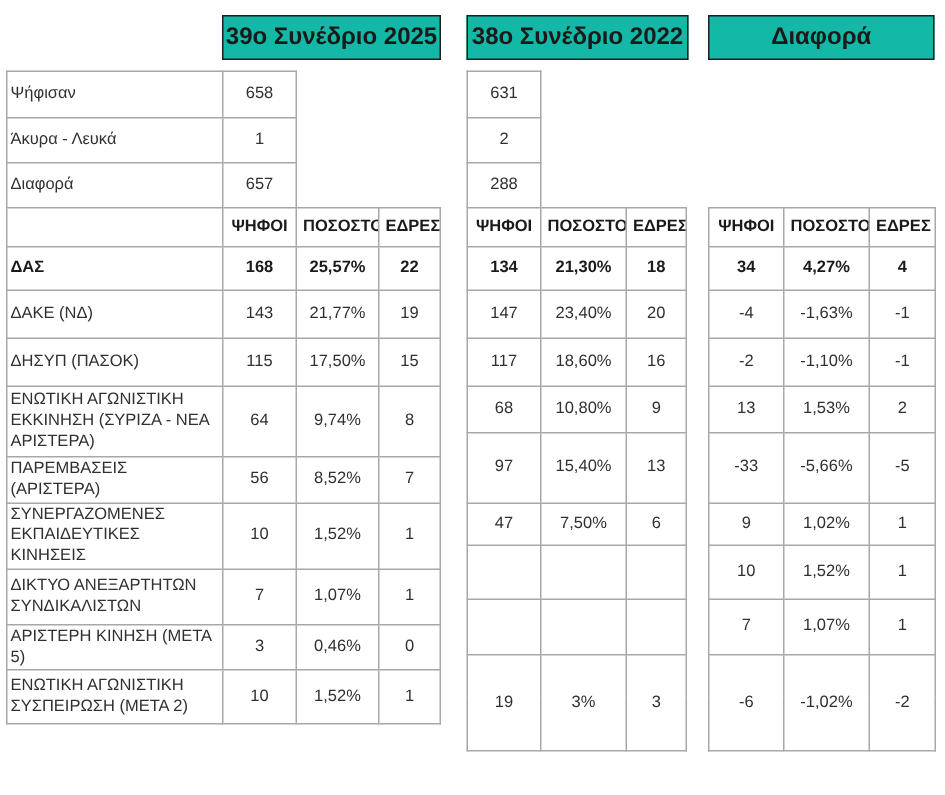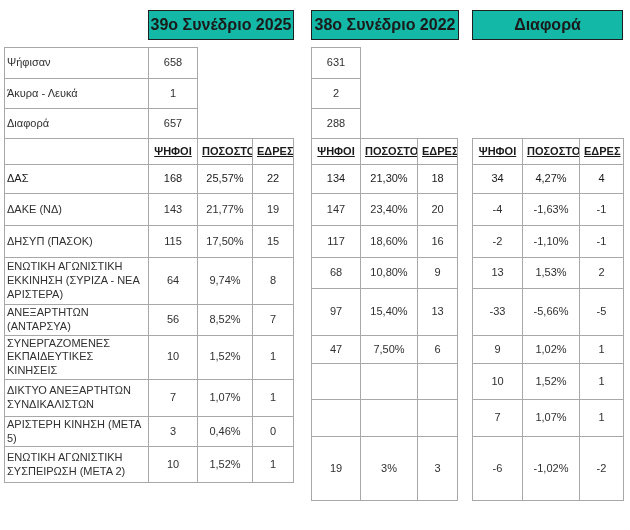--- a/index.html
+++ b/index.html
@@ -15,22 +15,22 @@
   table.tbl{
     position:absolute;border-collapse:collapse;table-layout:fixed;
     font-size:11px;line-height:1.25;background:transparent;
   }
   .tbl td{
     border:1px solid #a8a8a8;padding:1px 4px;text-align:center;
     vertical-align:middle;overflow:hidden;box-sizing:border-box;color:#303030;
   }
   .tbl td.lbl{text-align:left;padding-left:2px;padding-right:5px;}
   .tbl td.nob{border:none;}
-  tr.boldrow td{font-weight:normal;color:#1a1a1a;}
-  .tbl td.hd{font-weight:bold;color:#1a1a1a;text-decoration:underline;}
+  tr.boldrow td{font-weight:bold;color:#1a1a1a;}
+  .tbl td.hd{font-weight:bold;color:#1a1a1a;}
 </style>
 </head>
 <body>
 
 <div class="canvas">
 
   <div class="hdrbox" style="left:148px;top:10px;width:146px;">39ο Συνέδριο 2025</div>
   <div class="hdrbox" style="left:311px;top:10px;width:148px;">38ο Συνέδριο 2022</div>
   <div class="hdrbox" style="left:472px;top:10px;width:151px;">Διαφορά</div>
 
@@ -81,21 +81,21 @@
       <td>17,50%</td>
       <td>15</td>
     </tr>
     <tr style="height:47px">
       <td class="lbl">ΕΝΩΤΙΚΗ ΑΓΩΝΙΣΤΙΚΗ ΕΚΚΙΝΗΣΗ (ΣΥΡΙΖΑ - ΝΕΑ ΑΡΙΣΤΕΡΑ)</td>
       <td>64</td>
       <td>9,74%</td>
       <td>8</td>
     </tr>
     <tr style="height:28px">
-      <td class="lbl">ΑΝΕΞΑΡΤΗΤΩΝ (ΑΝΤΑΡΣΥΑ)</td>
+      <td class="lbl">ΠΑΡΕΜΒΑΣΕΙΣ (ΑΡΙΣΤΕΡΑ)</td>
       <td>56</td>
       <td>8,52%</td>
       <td>7</td>
     </tr>
     <tr style="height:36px">
       <td class="lbl">ΣΥΝΕΡΓΑΖΟΜΕΝΕΣ ΕΚΠΑΙΔΕΥΤΙΚΕΣ ΚΙΝΗΣΕΙΣ</td>
       <td>10</td>
       <td>1,52%</td>
       <td>1</td>
     </tr>

